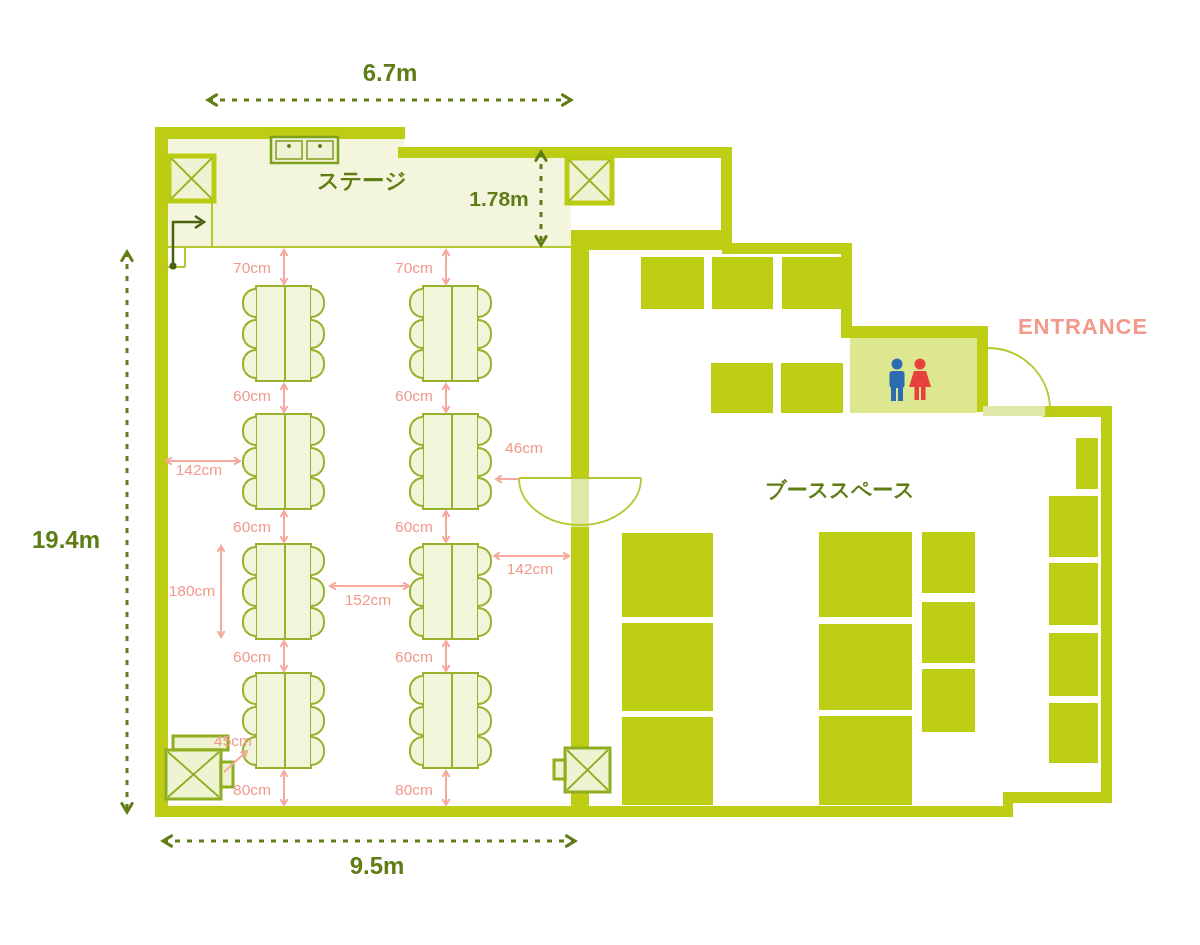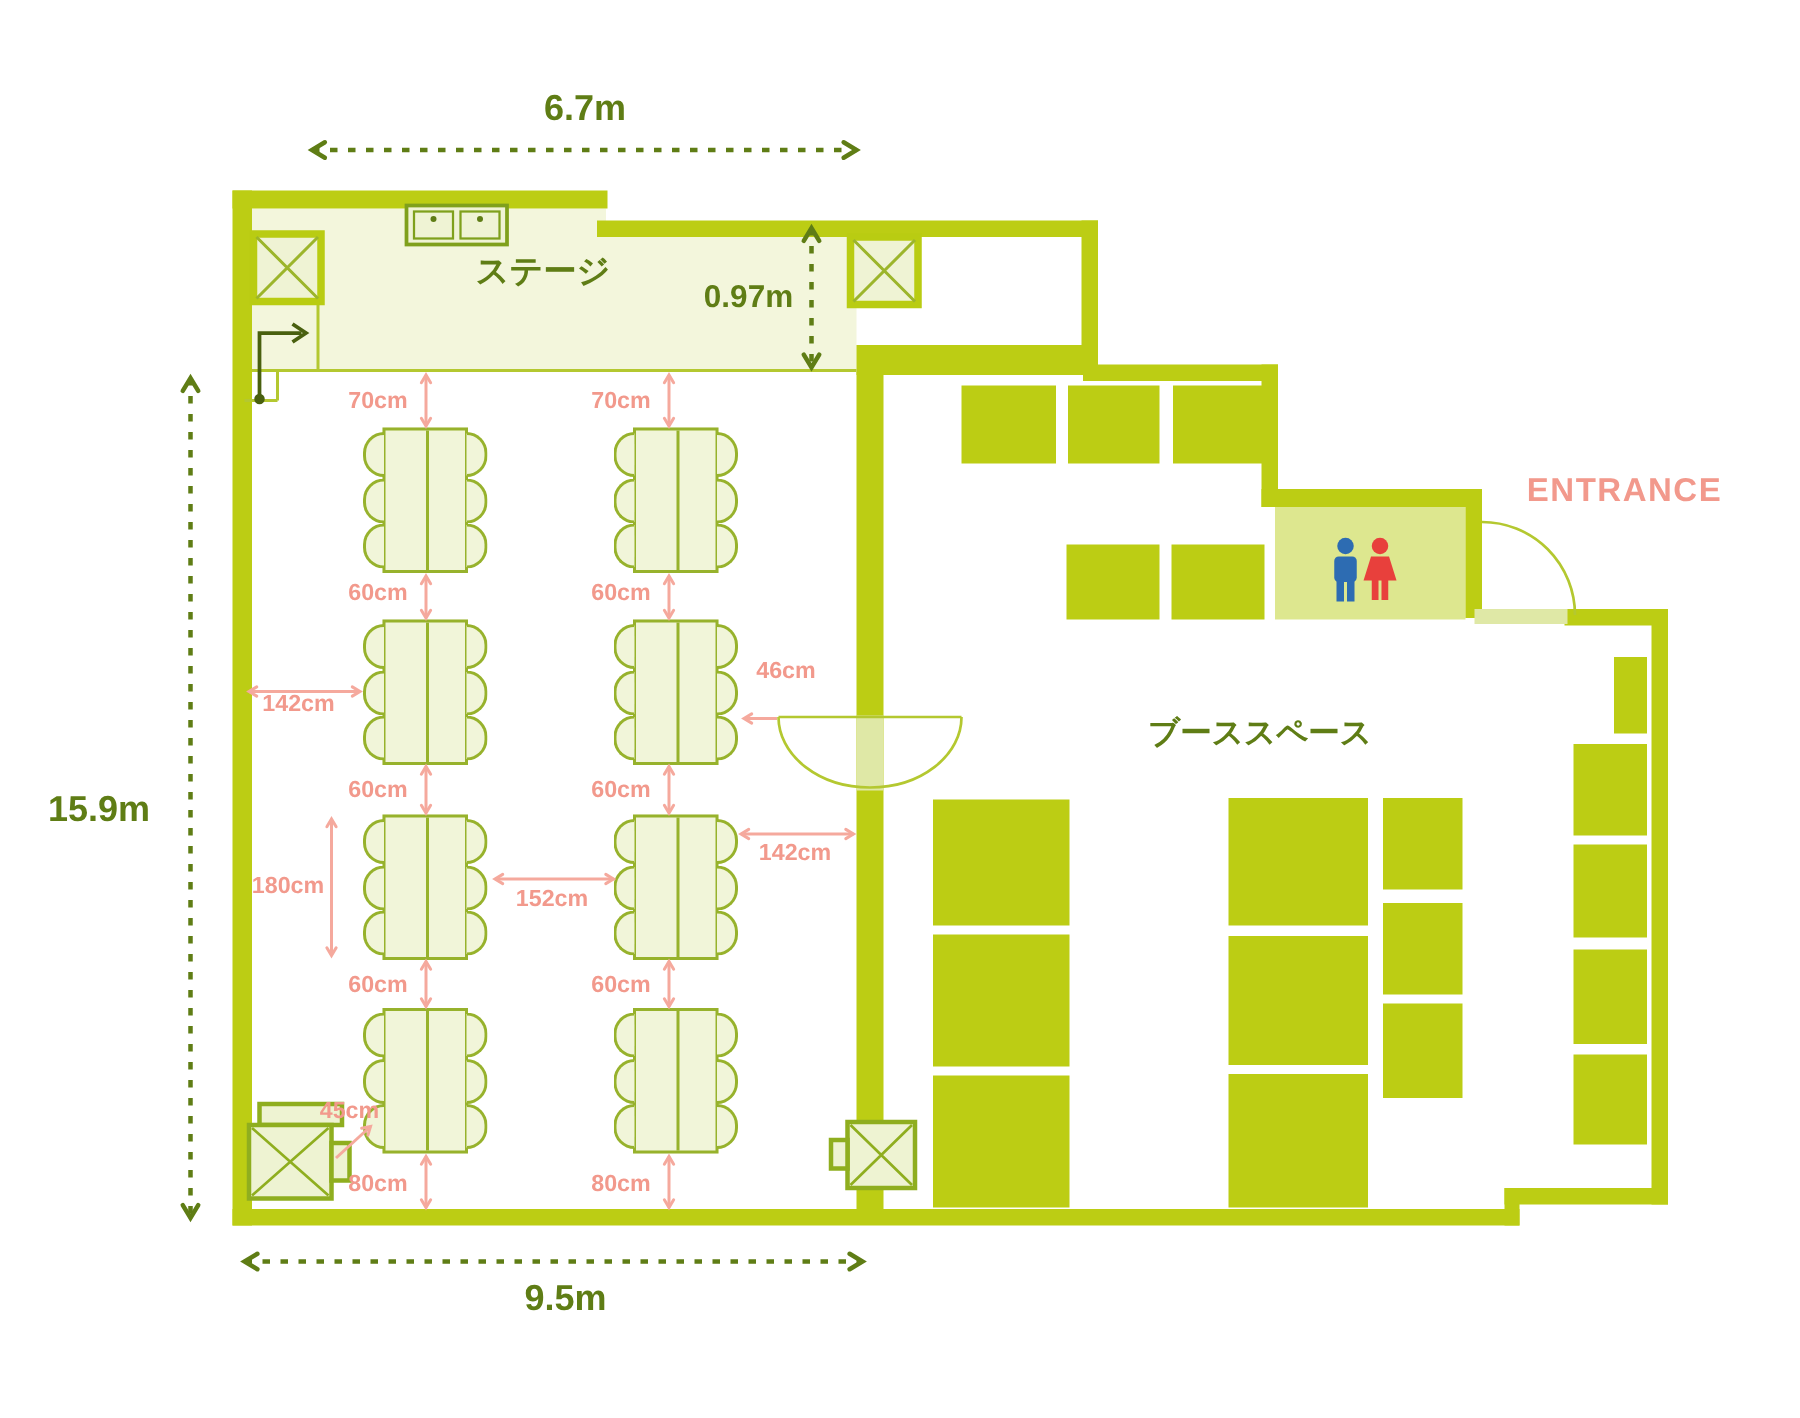--- a/index.html
+++ b/index.html
@@ -15,21 +15,21 @@
   .stage-fill{position:absolute;background:var(--cream);}
   .restroom-fill{position:absolute;background:var(--restroom);}
   .booth{position:absolute;background:var(--wall);}
   .table{position:absolute;background:#f1f5d9;border:2px solid var(--outline);box-sizing:border-box;}
   .table .split{position:absolute;left:50%;top:0;bottom:0;width:0;border-left:2px solid var(--outline);}
   .chair{position:absolute;background:#f1f5d9;border:2px solid var(--outline);box-sizing:border-box;}
   .chair.left{border-radius:15px 0 0 15px;border-right:none;}
   .chair.right{border-radius:0 15px 15px 0;border-left:none;}
   .lbl{position:absolute;transform:translate(-50%,-50%);white-space:nowrap;line-height:1;}
   .olive{color:var(--olive);font-weight:800;}
-  .pinklbl{color:var(--pink);font-weight:700;font-size:15.5px;}
+  .pinklbl{color:var(--pink);font-weight:400;font-size:15.5px;}
   .jp{font-weight:800;color:var(--olive);}
   svg#overlay{position:absolute;left:0;top:0;z-index:30;}
   #labels{position:absolute;left:0;top:0;width:100%;height:100%;z-index:40;pointer-events:none;}
   #booths,#tables{position:absolute;left:0;top:0;width:100%;height:100%;z-index:10;}
   #fills{position:absolute;left:0;top:0;width:100%;height:100%;z-index:1;}
   #walls{position:absolute;left:0;top:0;width:100%;height:100%;z-index:5;}
 </style>
 </head>
 <body>
 
@@ -322,22 +322,22 @@
         <path d="M442.9069917690712 799.8586674797863 L446 805 L449.0930082309288 799.8586674797863" stroke="#f5a99d" stroke-width="2" fill="none" stroke-linecap="round"></path>
         <path d="M449.0930082309288 776.1413325202137 L446 771 L442.9069917690712 776.1413325202137" stroke="#f5a99d" stroke-width="2" fill="none" stroke-linecap="round"></path>
       </g>
     </svg>
 
   <div id="labels">
     <div class="lbl jp" style="left:362px;top:181px;font-size:22px;">ステージ</div>
     <div class="lbl jp" style="left:840px;top:489px;font-size:21px;">ブーススペース</div>
     <div class="lbl" style="left:1083px;top:327px;font-size:22px;font-weight:700;color:var(--pink);letter-spacing:1px;">ENTRANCE</div>
     <div class="lbl olive" style="left:390px;top:73px;font-size:24px;">6.7m</div>
-    <div class="lbl olive" style="left:499px;top:198px;font-size:21px;">0.97m</div>
-    <div class="lbl olive" style="left:66px;top:540px;font-size:24px;">15.9m</div>
+    <div class="lbl olive" style="left:499px;top:198px;font-size:21px;">1.78m</div>
+    <div class="lbl olive" style="left:66px;top:540px;font-size:24px;">19.4m</div>
     <div class="lbl olive" style="left:377px;top:866px;font-size:24px;">9.5m</div>
   <div class="lbl pinklbl" style="left: 252px; top: 268px;">70cm</div>
       <div class="lbl pinklbl" style="left: 414px; top: 268px;">70cm</div>
       <div class="lbl pinklbl" style="left: 252px; top: 396px;">60cm</div>
       <div class="lbl pinklbl" style="left: 414px; top: 396px;">60cm</div>
       <div class="lbl pinklbl" style="left: 199px; top: 470px;">142cm</div>
       <div class="lbl pinklbl" style="left: 524px; top: 448px;">46cm</div>
       <div class="lbl pinklbl" style="left: 252px; top: 527px;">60cm</div>
       <div class="lbl pinklbl" style="left: 414px; top: 527px;">60cm</div>
       <div class="lbl pinklbl" style="left: 192px; top: 591px;">180cm</div>

